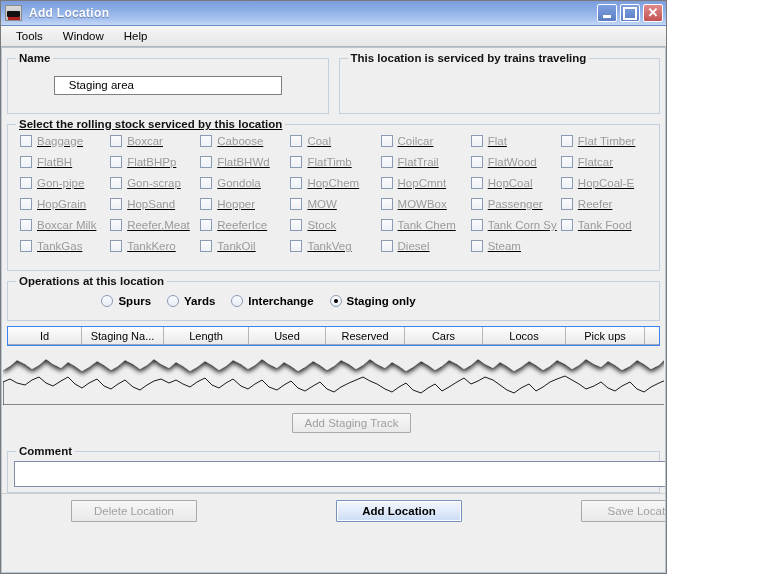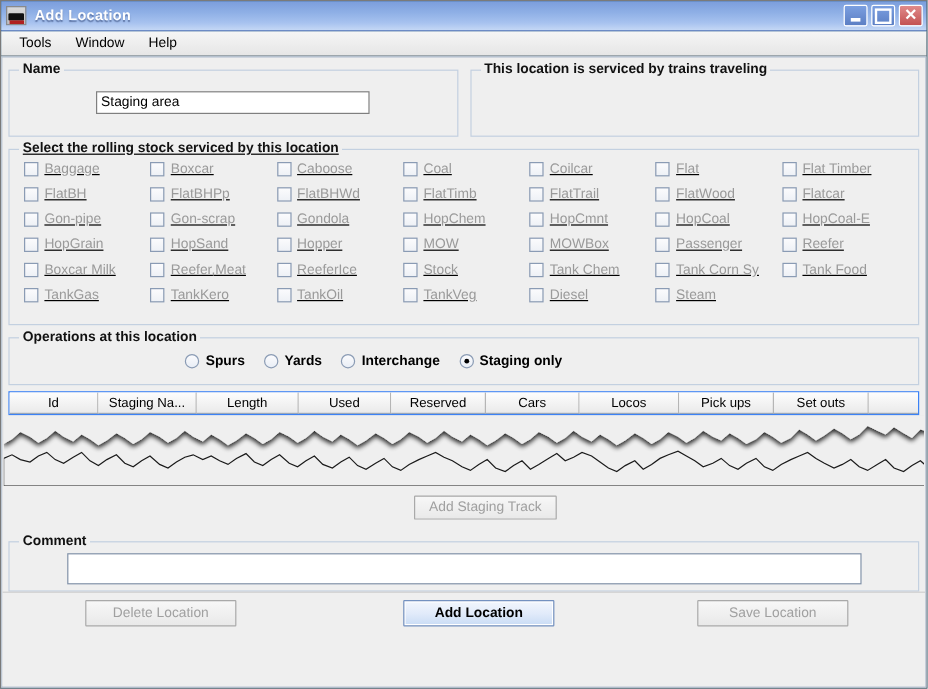--- a/index.html
+++ b/index.html
@@ -5,22 +5,22 @@
   * { box-sizing: border-box; }
   html, body {
     margin: 0; padding: 0;
     width: 773px; height: 574px;
     overflow: hidden;
     background: #ffffff;
     font-family: "Liberation Sans", sans-serif;
   }
   #window {
     position: relative;
-    width: 773px; height: 574px;
-    background: #0c4a6e;
+    width: 667px; height: 574px;
+    background: #c2410c;
     border: 1px solid #7a7a7a;
     display: flex; flex-direction: column;
   }
 
   
   #titlebar {
     height: 25px; flex: 0 0 25px;
     background: linear-gradient(to bottom, #7b9ddc 0%, #8fb0e6 40%, #a7c2ef 75%, #c4d7f5 100%);
     border-bottom: 1px solid #6c8bc5;
     display: flex; align-items: center;
@@ -108,21 +108,21 @@
   #grp-name { flex: 1 1 50%; height: 62px; }
   #grp-dir  { flex: 1 1 50%; height: 62px; }
 
   #name-input-wrap { display:flex; justify-content:center; align-items:center; height:42px; }
   #name-input {
     width: 228px; height: 19px;
     border: 1px solid #7f7f7f;
     background: #fff;
     font-family: "Liberation Sans", sans-serif;
     font-size: 11.5px;
-    padding: 1px 3px;
+    padding: 1px 14px;
     color:#000;
   }
   #dir-row {
     display:flex; justify-content:space-around; align-items:center;
     height:42px; padding: 0 18px;
   }
 
   .cb { display: inline-flex; align-items: center; gap: 5px; }
   .cb .box {
     width: 12px; height: 12px;

